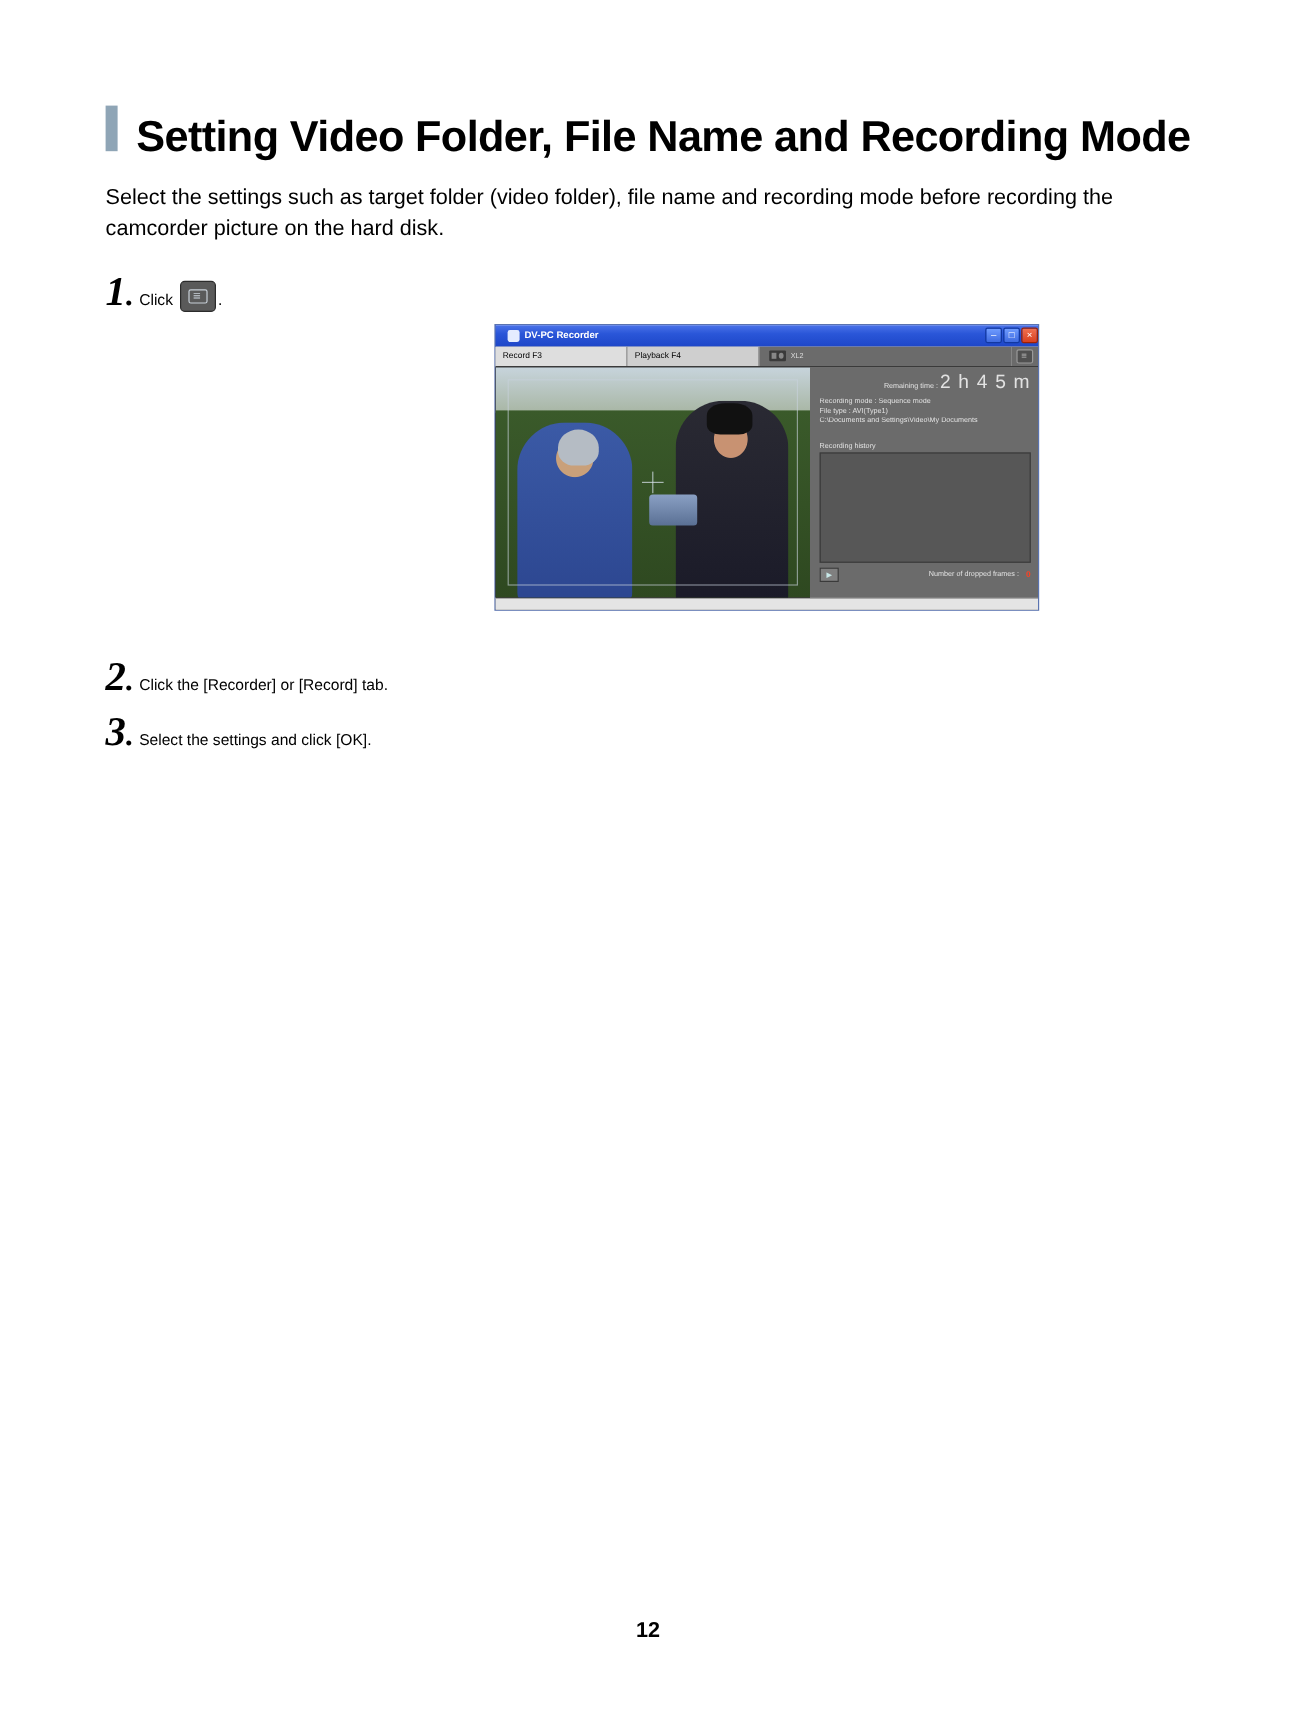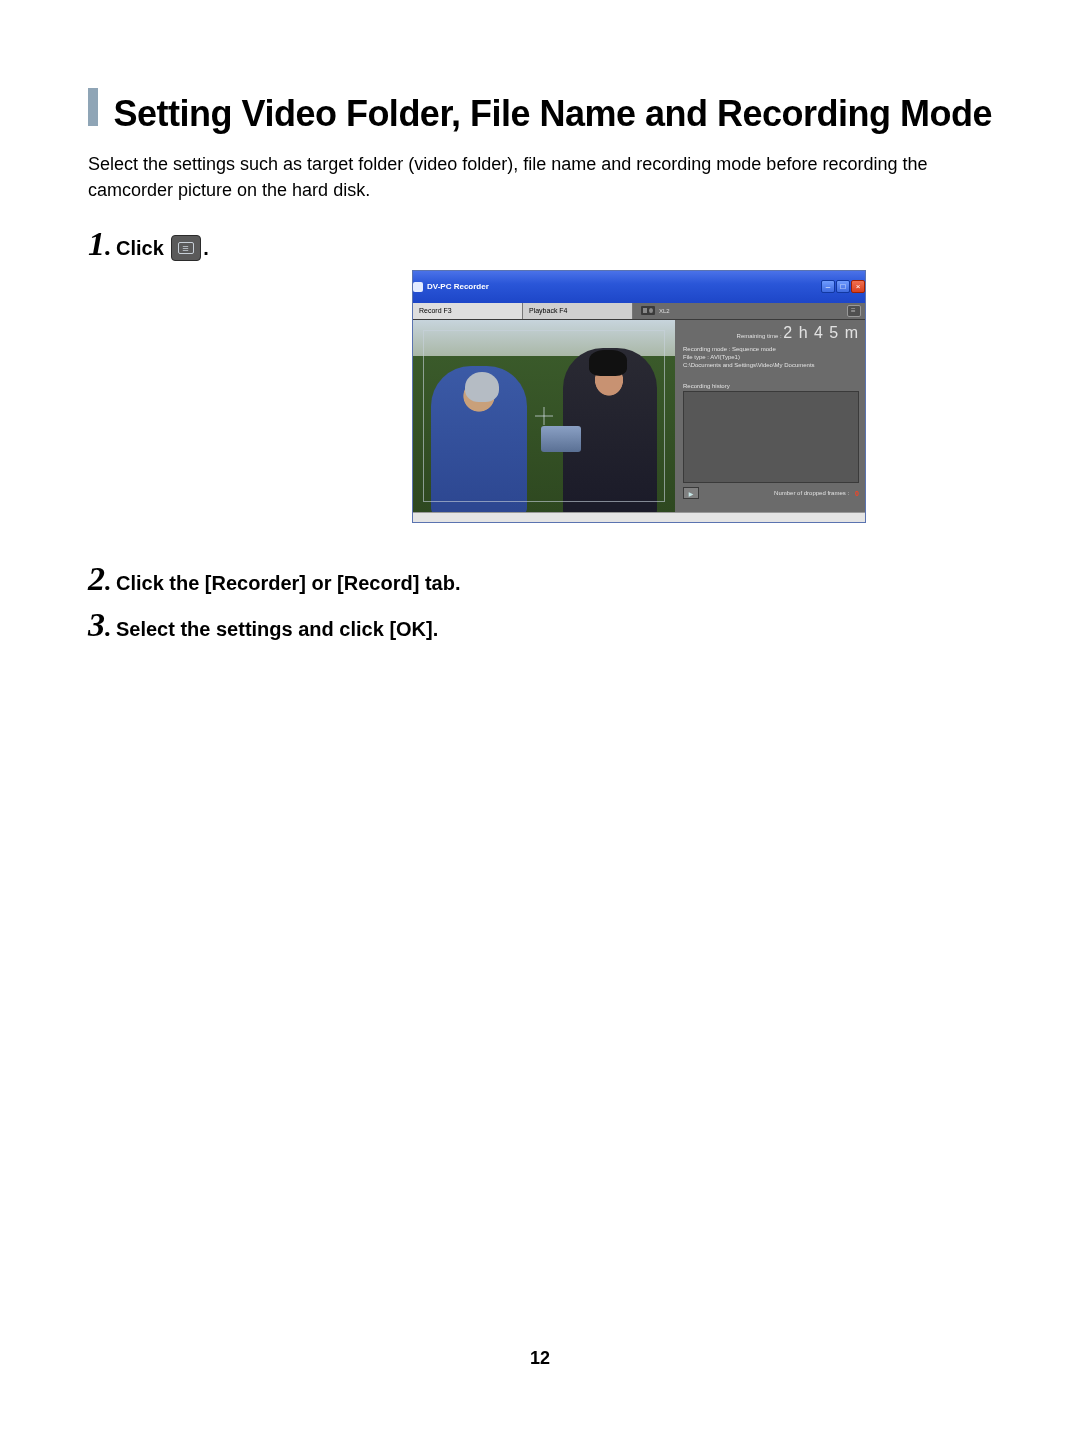--- a/index.html
+++ b/index.html
@@ -47,22 +47,22 @@
     display: inline-block;
     vertical-align: baseline;
   }
   .step-dot {
     font-family: Georgia, serif;
     font-style: italic;
     font-weight: 700;
     font-size: 26px;
   }
   .step-text {
-    font-size: 20px;
-    font-weight: 700;
+    font-size: 13px;
+    font-weight: 400;
     display: inline;
   }
   .step-text-normal {
     font-size: 18px;
     margin-left: 42px;
     display: block;
   }
   .inline-icon {
     display: inline-block;
     vertical-align: -6px;
@@ -92,25 +92,25 @@
   
   .app-window {
     width: 452px;
     margin-left: 325px;
     margin-top: 6px;
     margin-bottom: 38px;
     box-shadow: 0 0 0 1px #5a73b0;
     font-family: Tahoma, sans-serif;
   }
   .titlebar {
-    height: 32px;
+    height: 18px;
     background: linear-gradient(#4a72e8, #2a56d8 40%, #1d46c8);
     display: flex;
     align-items: center;
-    padding-left: 0;
+    padding-left: 10px;
     color: #fff;
   }
   .titlebar .tb-icon {
     width: 10px; height: 10px;
     background: #e4ecff;
     border-radius: 2px;
     margin-right: 4px;
   }
   .titlebar .tb-title {
     font-size: 8px;

